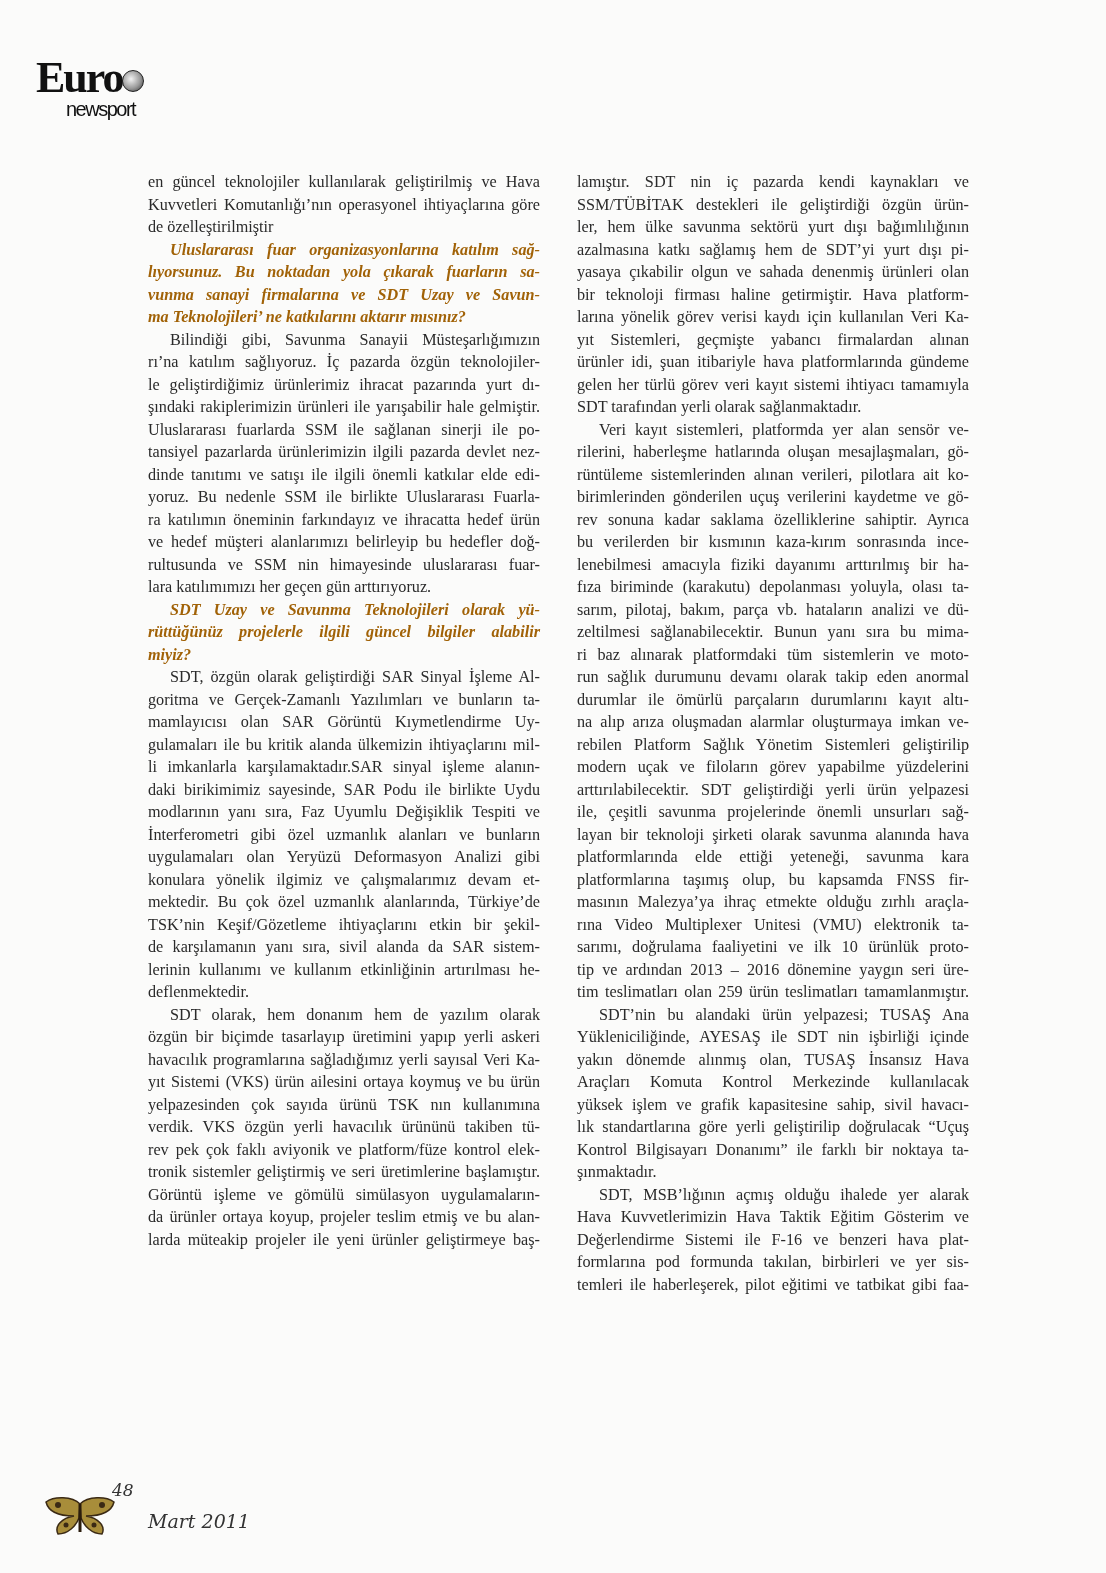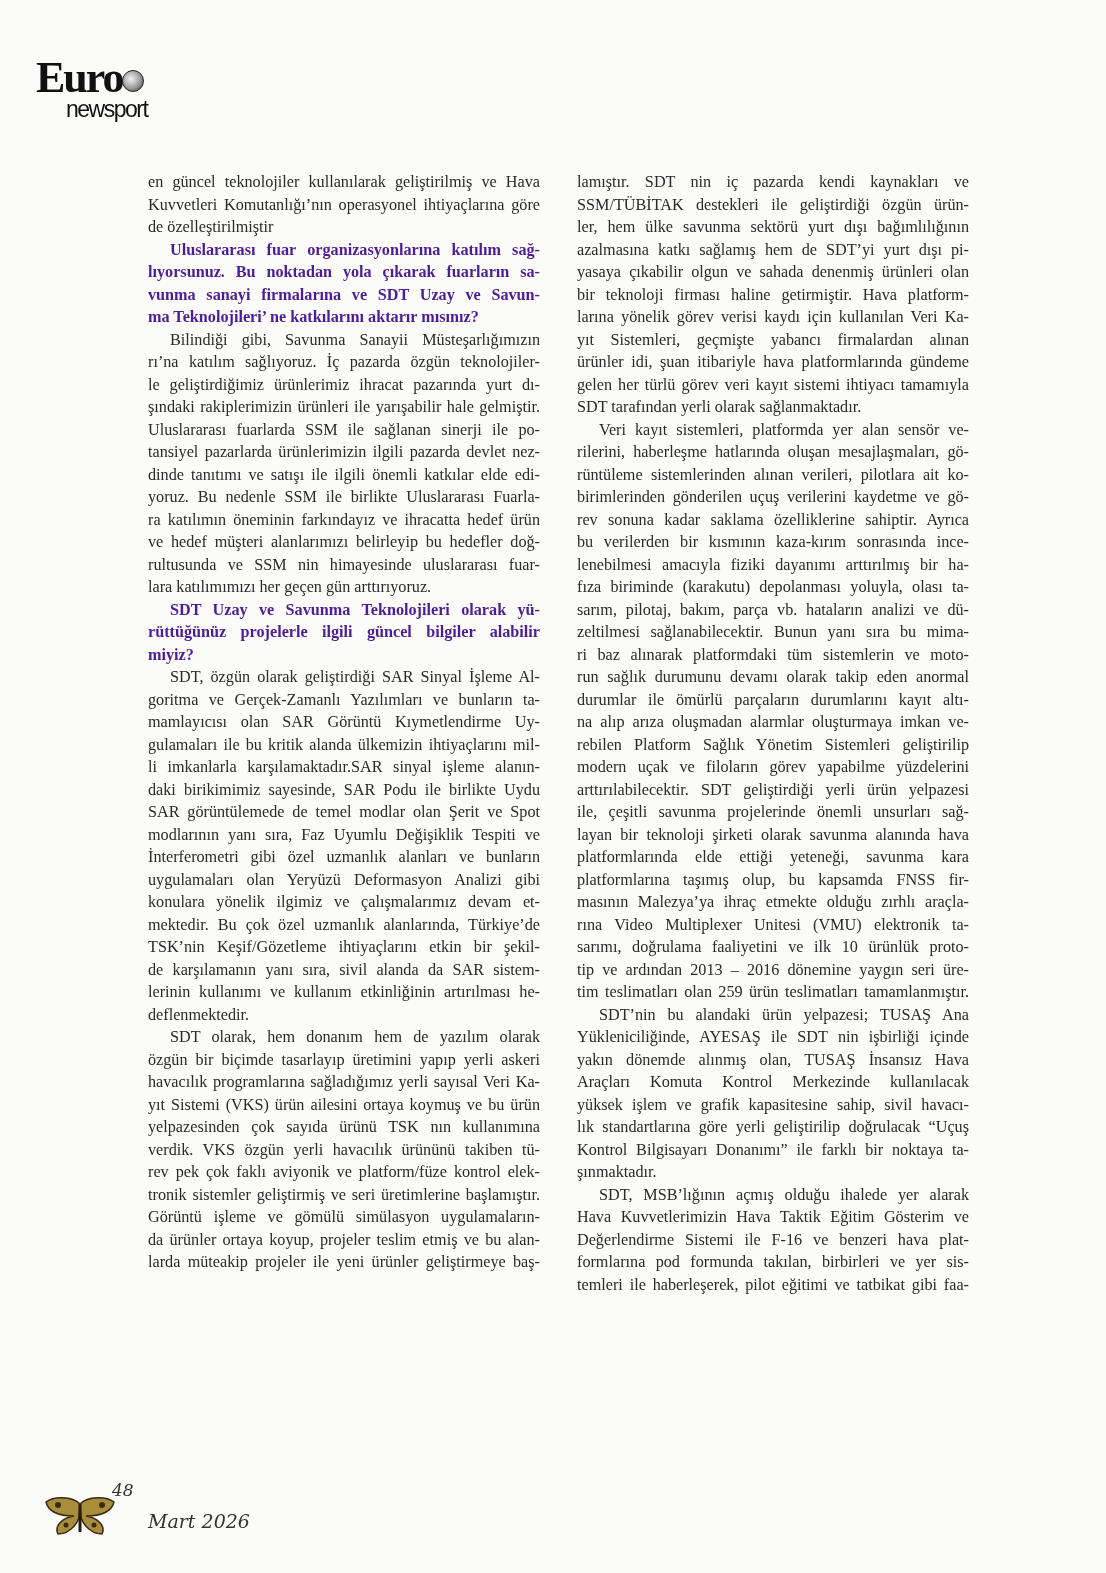--- a/index.html
+++ b/index.html
@@ -19,34 +19,34 @@
   }
   .logo-globe {
     position: absolute; left: 86px; top: 14px; width: 20px; height: 20px;
     border-radius: 50%;
     background: radial-gradient(circle at 40% 40%, #f2f2f2 0%, #9a9a9a 55%, #333 100%);
     border: 1px solid #222;
   }
   .logo-news {
     position: absolute; left: 30px; top: 36px;
     font-family: "Liberation Sans Narrow", "Liberation Sans", sans-serif;
-    font-size: 23px; color: #111; letter-spacing: -1.5px; line-height: 34px;
+    font-size: 20px; color: #111; letter-spacing: -1.5px; line-height: 34px;
   }
   .column {
     position: absolute; top: 171px;
     width: 392px;
     font-size: 16.2px;
     line-height: 22.5px;
   }
   .col-left { left: 148px; }
   .col-right { left: 556px; margin-left: 21px; }
   .line { display: block; white-space: nowrap; text-align: justify; text-align-last: justify; height: 22.5px; }
   .line.last { text-align-last: left; }
   .line.indent { padding-left: 22px; }
-  .line.bold { font-weight: bold; color: #4c1d95; }
+  .line.bold { font-weight: bold; color: #a16207; font-style: italic; }
   .footer { position: absolute; left: 36px; top: 1480px; width: 220px; height: 70px; }
   .moth { position: absolute; left: 8px; top: 16px; width: 72px; height: 40px; }
   .page-num {
     position: absolute; left: 76px; top: 0px;
     font-family: "DejaVu Serif", serif; font-style: italic; font-size: 17px; color: #333;
   }
   .issue-date {
     position: absolute; left: 112px; top: 30px;
     font-family: "DejaVu Serif", serif; font-style: italic; font-size: 19px; color: #333;
   }
@@ -82,21 +82,20 @@
     <span class="line last">lara katılımımızı her geçen gün arttırıyoruz.</span>
     <span class="line bold indent">SDT Uzay ve Savunma Teknolojileri olarak yü-</span>
     <span class="line bold">rüttüğünüz projelerle ilgili güncel bilgiler alabilir</span>
     <span class="line bold last">miyiz?</span>
     <span class="line indent">SDT, özgün olarak geliştirdiği SAR Sinyal İşleme Al-</span>
     <span class="line">goritma ve Gerçek-Zamanlı Yazılımları ve bunların ta-</span>
     <span class="line">mamlayıcısı olan SAR Görüntü Kıymetlendirme Uy-</span>
     <span class="line">gulamaları ile bu kritik alanda ülkemizin ihtiyaçlarını mil-</span>
     <span class="line">li imkanlarla karşılamaktadır.SAR sinyal işleme alanın-</span>
     <span class="line">daki birikimimiz sayesinde, SAR Podu ile birlikte Uydu</span>
-    <span class="line">SAR görüntülemede de temel modlar olan Şerit ve Spot</span>
     <span class="line">modlarının yanı sıra, Faz Uyumlu Değişiklik Tespiti ve</span>
     <span class="line">İnterferometri gibi özel uzmanlık alanları ve bunların</span>
     <span class="line">uygulamaları olan Yeryüzü Deformasyon Analizi gibi</span>
     <span class="line">konulara yönelik ilgimiz ve çalışmalarımız devam et-</span>
     <span class="line">mektedir. Bu çok özel uzmanlık alanlarında, Türkiye’de</span>
     <span class="line">TSK’nin Keşif/Gözetleme ihtiyaçlarını etkin bir şekil-</span>
     <span class="line">de karşılamanın yanı sıra, sivil alanda da SAR sistem-</span>
     <span class="line">lerinin kullanımı ve kullanım etkinliğinin artırılması he-</span>
     <span class="line last">deflenmektedir.</span>
     <span class="line indent">SDT olarak, hem donanım hem de yazılım olarak</span>
@@ -168,14 +167,14 @@
   <svg class="moth" viewBox="0 0 72 40">
     <path d="M36 8 C28 0 10 0 2 6 C4 14 12 20 30 20 C18 22 10 30 14 38 C24 38 32 30 35 22 Z" fill="#a88d3a" stroke="#3b2a14" stroke-width="1.5"></path>
     <path d="M36 8 C44 0 62 0 70 6 C68 14 60 20 42 20 C54 22 62 30 58 38 C48 38 40 30 37 22 Z" fill="#a88d3a" stroke="#3b2a14" stroke-width="1.5"></path>
     <circle cx="14" cy="9" r="3" fill="#3b2a14"></circle>
       <circle cx="58" cy="9" r="3" fill="#3b2a14"></circle>
     <circle cx="22" cy="29" r="2.5" fill="#3b2a14"></circle>
       <circle cx="50" cy="29" r="2.5" fill="#3b2a14"></circle>
     <rect x="34.5" y="8" width="3" height="28" fill="#2a1c0c"></rect>
   </svg>
   <span class="page-num">48</span>
-  <span class="issue-date">Mart 2026</span>
+  <span class="issue-date">Mart 2011</span>
 </div>
 
 </body></html>

